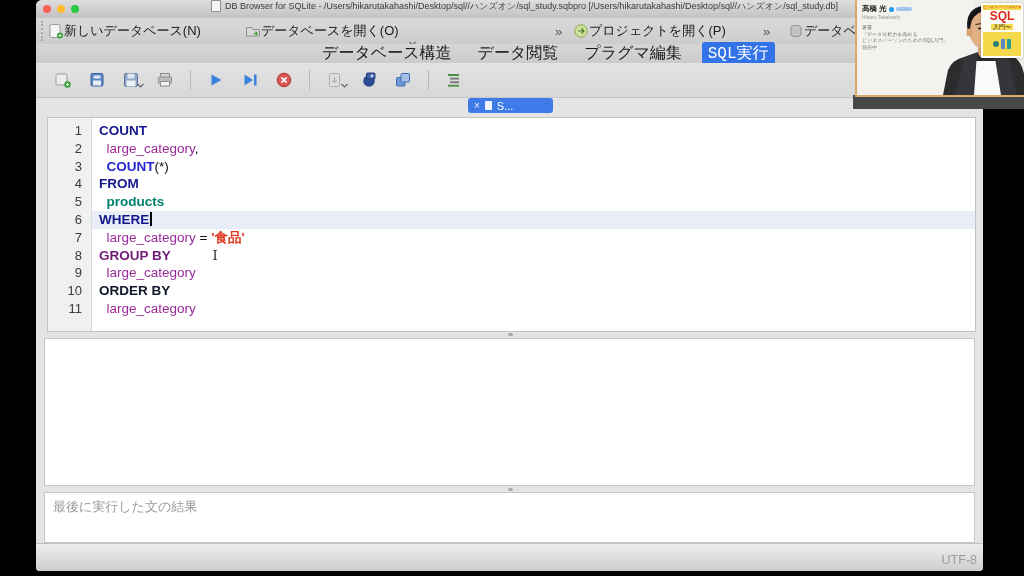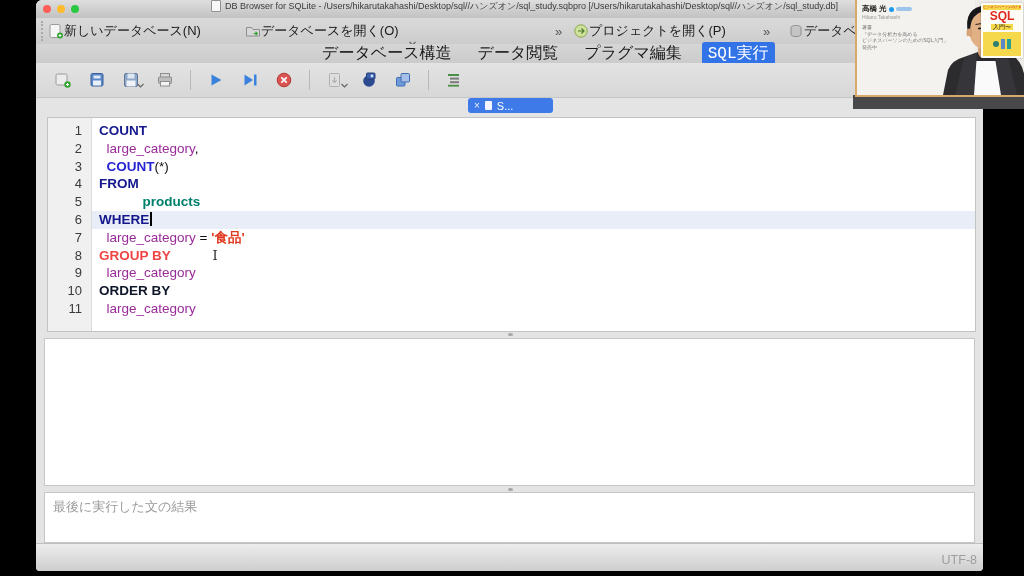--- a/index.html
+++ b/index.html
@@ -275,33 +275,33 @@
           <div class="cl">
             <div class="gut">3</div>
             <div class="codecell"><span class="tok-sp">  </span><span style="color: rgb(37, 37, 210); font-weight: bold;">COUNT</span><span style="color: rgb(17, 17, 17);">(*)</span></div>
           </div>
           <div class="cl">
             <div class="gut">4</div>
             <div class="codecell"><span style="color: rgb(20, 24, 140); font-weight: bold;">FROM</span></div>
           </div>
           <div class="cl">
             <div class="gut">5</div>
-            <div class="codecell"><span class="tok-sp">  </span><span style="color: rgb(0, 128, 106); font-weight: bold; margin-left: 36px;">products</span></div>
+            <div class="codecell"><span class="tok-sp">  </span><span style="color: rgb(0, 128, 106); font-weight: bold;">products</span></div>
           </div>
           <div class="cl current">
             <div class="gut">6</div>
             <div class="codecell"><span style="color: rgb(20, 24, 140); font-weight: bold;">WHERE</span><span class="caret"></span></div>
           </div>
           <div class="cl">
             <div class="gut">7</div>
             <div class="codecell"><span class="tok-sp">  </span><span style="color: rgb(153, 43, 153);">large_category</span><span style="color: rgb(17, 17, 17);"> = </span><span style="color: rgb(224, 58, 32); font-weight: bold;">'食品'</span></div>
           </div>
           <div class="cl">
             <div class="gut">8</div>
-            <div class="codecell"><span style="color: #ef4444; font-weight: bold;">GROUP BY</span></div>
+            <div class="codecell"><span style="color: #701a75; font-weight: bold;">GROUP BY</span></div>
           </div>
           <div class="cl">
             <div class="gut">9</div>
             <div class="codecell"><span class="tok-sp">  </span><span style="color: rgb(153, 43, 153);">large_category</span></div>
           </div>
           <div class="cl">
             <div class="gut">10</div>
             <div class="codecell"><span style="color: #0f172a; font-weight: bold;">ORDER BY</span></div>
           </div>
           <div class="cl">

